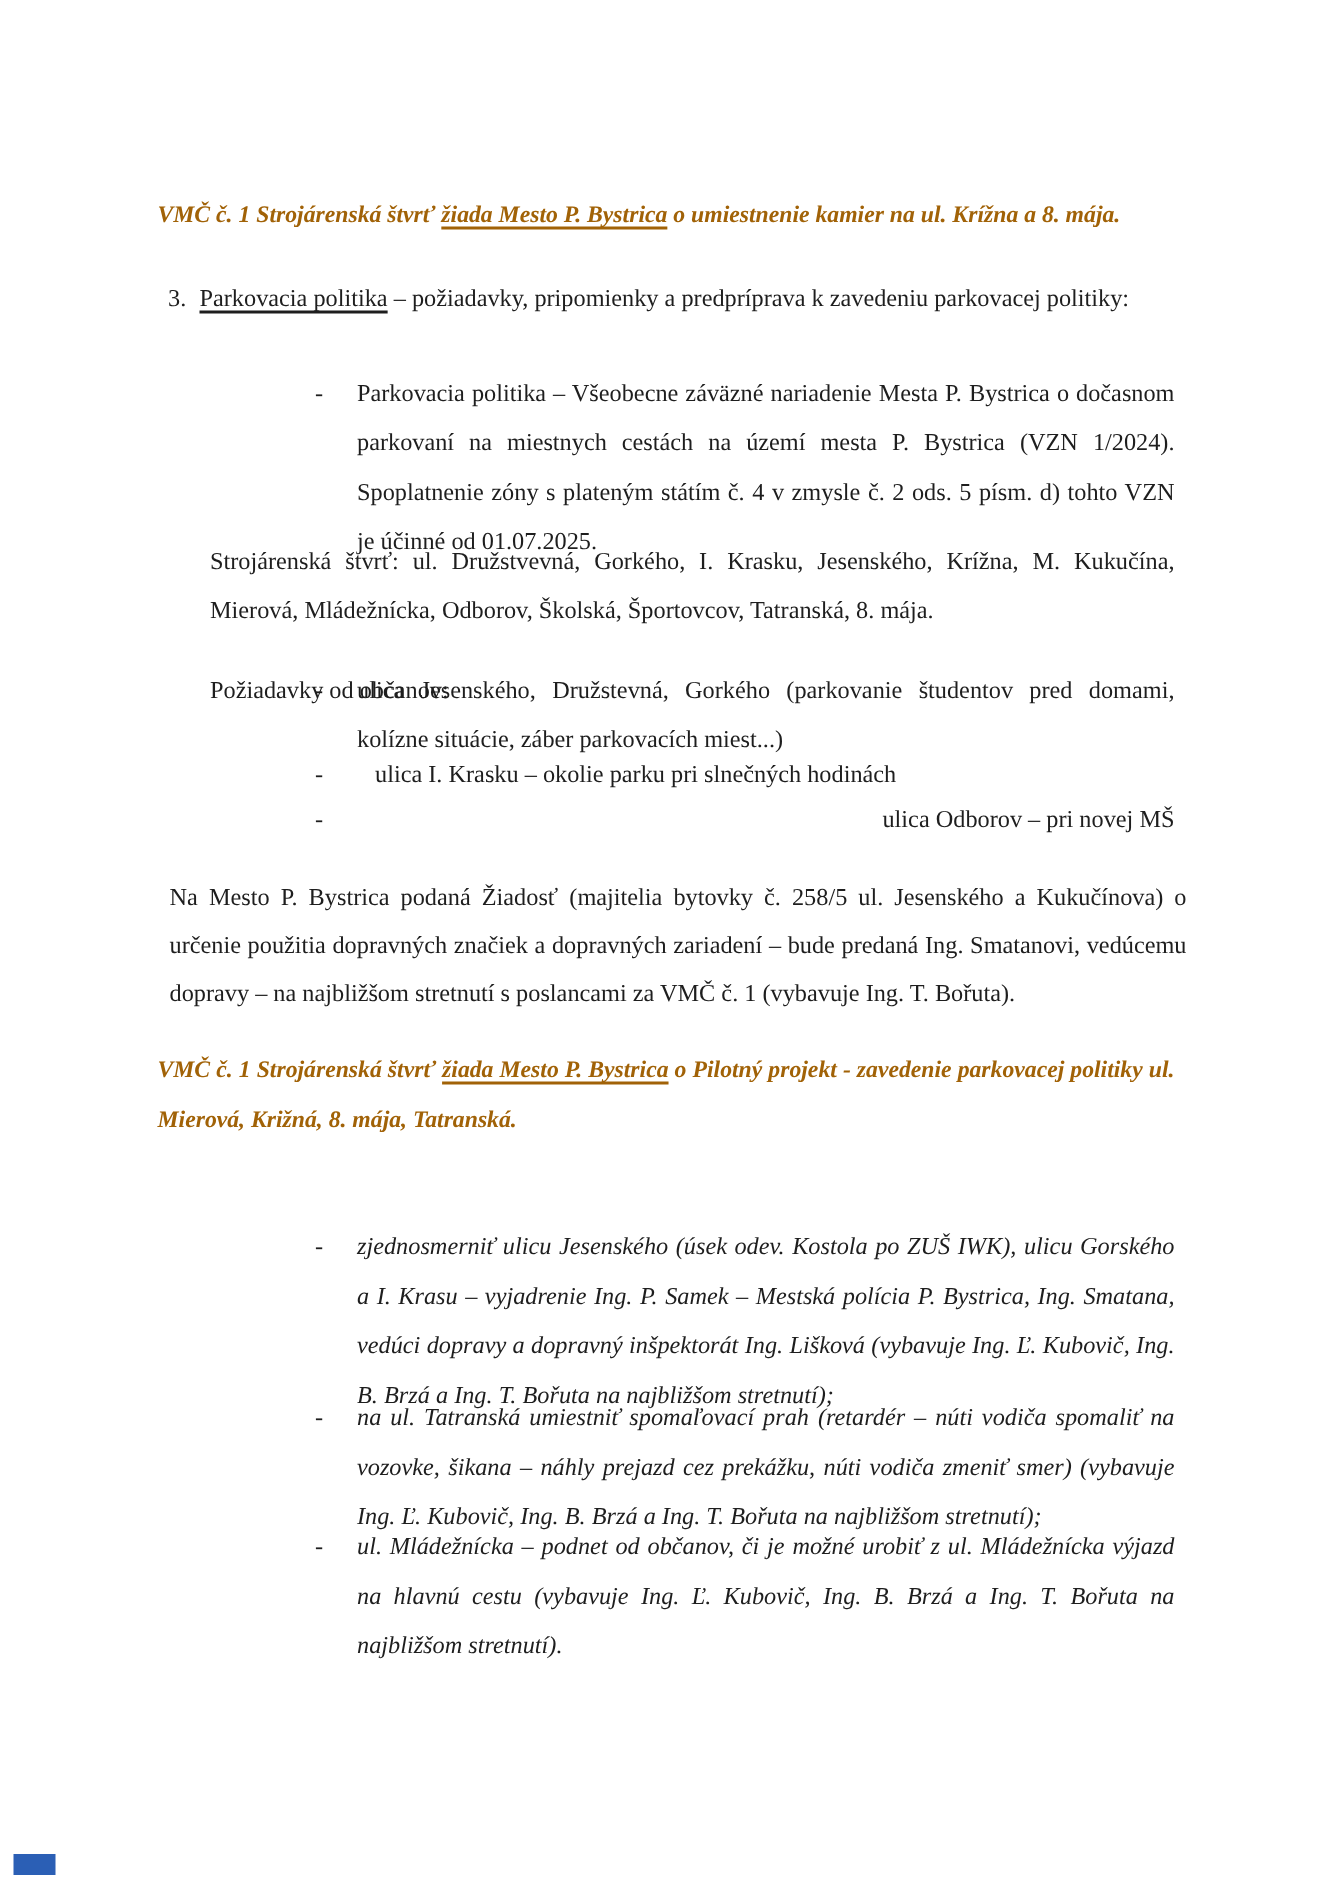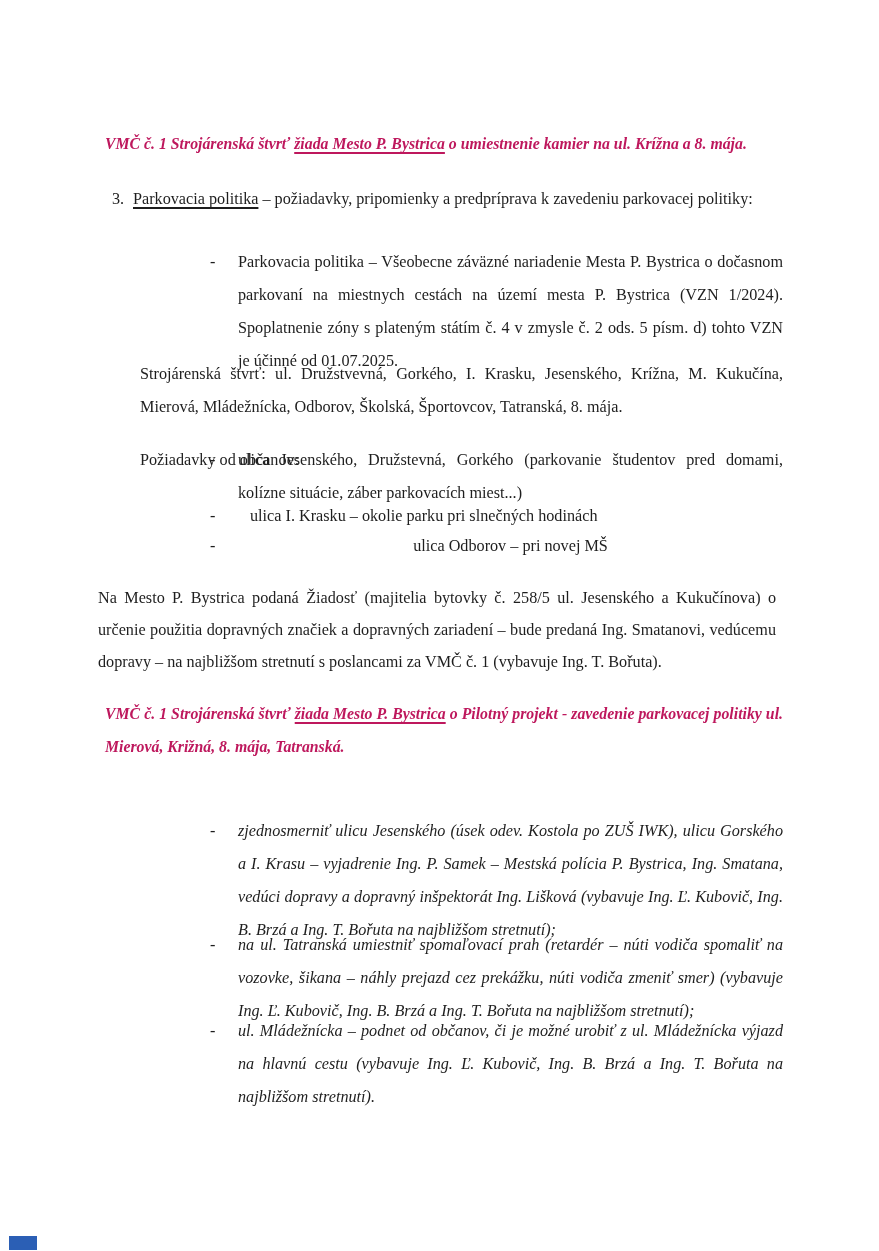--- a/index.html
+++ b/index.html
@@ -6,21 +6,21 @@
   .page {
     position:relative;
     width:879px; height:1251px;
     background:#ffffff;
     overflow:hidden;
     font-family:"Liberation Serif","DejaVu Serif",serif;
     color:#1e1e1e;
   }
   .blk { position:absolute; font-size:16.2px; line-height:33px; }
   .just { text-align:justify; }
-  .bi { font-weight:bold; font-style:italic; font-size:15.8px; color:#be185d; }
+  .bi { font-weight:bold; font-style:italic; font-size:15.8px; color:#a16207; }
   .nowrap { white-space:nowrap; }
   .ul { text-decoration:underline; text-decoration-thickness:1.5px; text-underline-offset:3px; }
   .bullet { display:flex; }
   .bullet .dash { width:28px; flex:0 0 28px; }
   .bullet .btxt { flex:1 1 auto; text-align:justify; }
   .it3 { display:flex; }
   .it3 .num { width:21px; flex:0 0 21px; }
   .it3 .it3txt { flex:1 1 auto; text-align:justify; }
   .it3 .title { font-weight:normal; text-decoration:underline; text-decoration-thickness:1.5px; text-underline-offset:3px; }
   .ital { font-style:italic; }
@@ -53,24 +53,24 @@
   <div class="blk bullet" style="left:210px; top:444px; width:573px;">
     <span class="dash">-</span>
     <div class="btxt">ulica Jesenského, Družstevná, Gorkého (parkovanie študentov pred domami, kolízne situácie, záber parkovacích miest...)</div>
   </div>
   <div class="blk bullet" style="left:210px; top:500px; width:573px;">
     <span class="dash">-</span>
     <div class="btxt" style="text-align:left;margin-left:12px;">ulica I. Krasku – okolie parku pri slnečných hodinách</div>
   </div>
   <div class="blk bullet" style="left:210px; top:530px; width:573px;">
     <span class="dash">-</span>
-    <div class="btxt" style="text-align:center;">ulica Odborov – pri novej MŠ</div>
+    <div class="btxt" style="text-align:right;">ulica Odborov – pri novej MŠ</div>
   </div>
 
-  <div class="blk just para32" style="left:98px; top:582px; width:678px;">Na Mesto P. Bystrica podaná Žiadosť (majitelia bytovky č. 258/5 ul. Jesenského a Kukučínova) o určenie použitia dopravných značiek a dopravných zariadení – bude predaná Ing. Smatanovi, vedúcemu dopravy – na najbližšom stretnutí s poslancami za VMČ č. 1 (vybavuje Ing. T. Bořuta).</div>
+  <div class="blk just para32" style="left:113px; top:582px; width:678px;">Na Mesto P. Bystrica podaná Žiadosť (majitelia bytovky č. 258/5 ul. Jesenského a Kukučínova) o určenie použitia dopravných značiek a dopravných zariadení – bude predaná Ing. Smatanovi, vedúcemu dopravy – na najbližšom stretnutí s poslancami za VMČ č. 1 (vybavuje Ing. T. Bořuta).</div>
 
   <div class="blk bi just" style="left:105px; top:697px; width:678px;">
     <span>VMČ č. 1 Strojárenská štvrť </span><span class="ul">žiada Mesto P. Bystrica</span><span> o Pilotný projekt - zavedenie parkovacej politiky ul. Mierová, Križná, 8. mája, Tatranská.</span>
   </div>
 
 
   <div class="blk bullet ital" style="left:210px; top:815px; width:573px;">
     <span class="dash">-</span>
     <div class="btxt">zjednosmerniť ulicu Jesenského (úsek odev. Kostola po ZUŠ IWK), ulicu Gorského a I. Krasu – vyjadrenie Ing. P. Samek – Mestská polícia P. Bystrica, Ing. Smatana, vedúci dopravy a dopravný inšpektorát Ing. Lišková (vybavuje Ing. Ľ. Kubovič, Ing. B. Brzá a Ing. T. Bořuta na najbližšom stretnutí);</div>
   </div>

